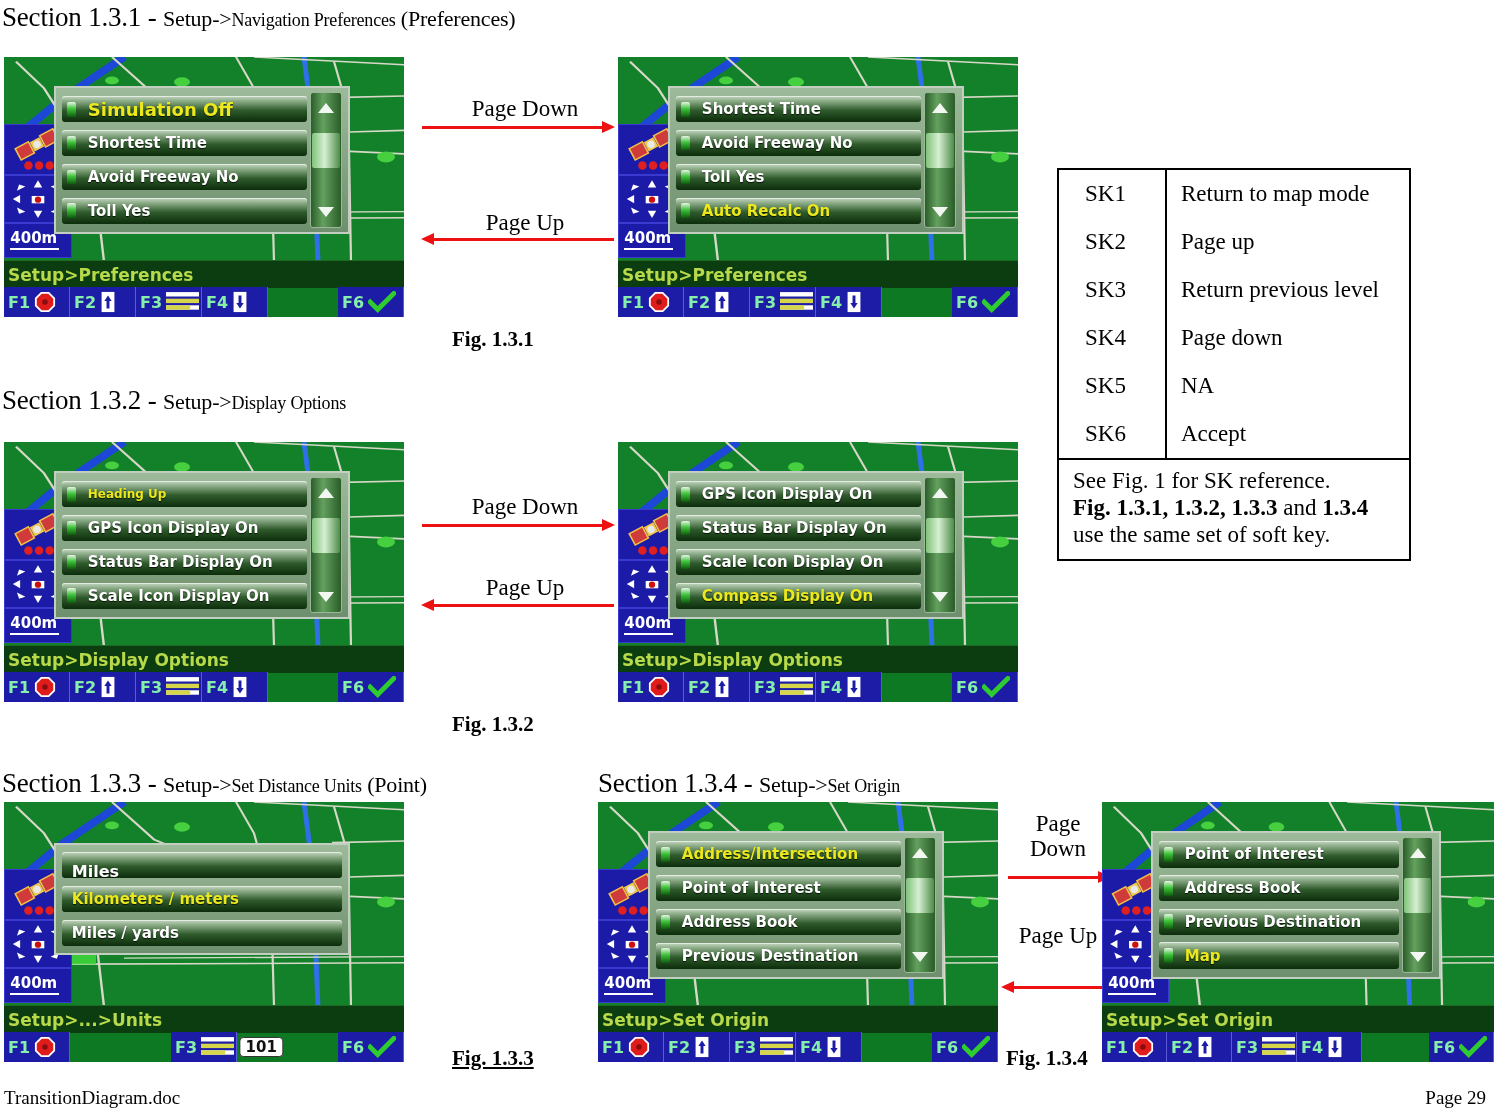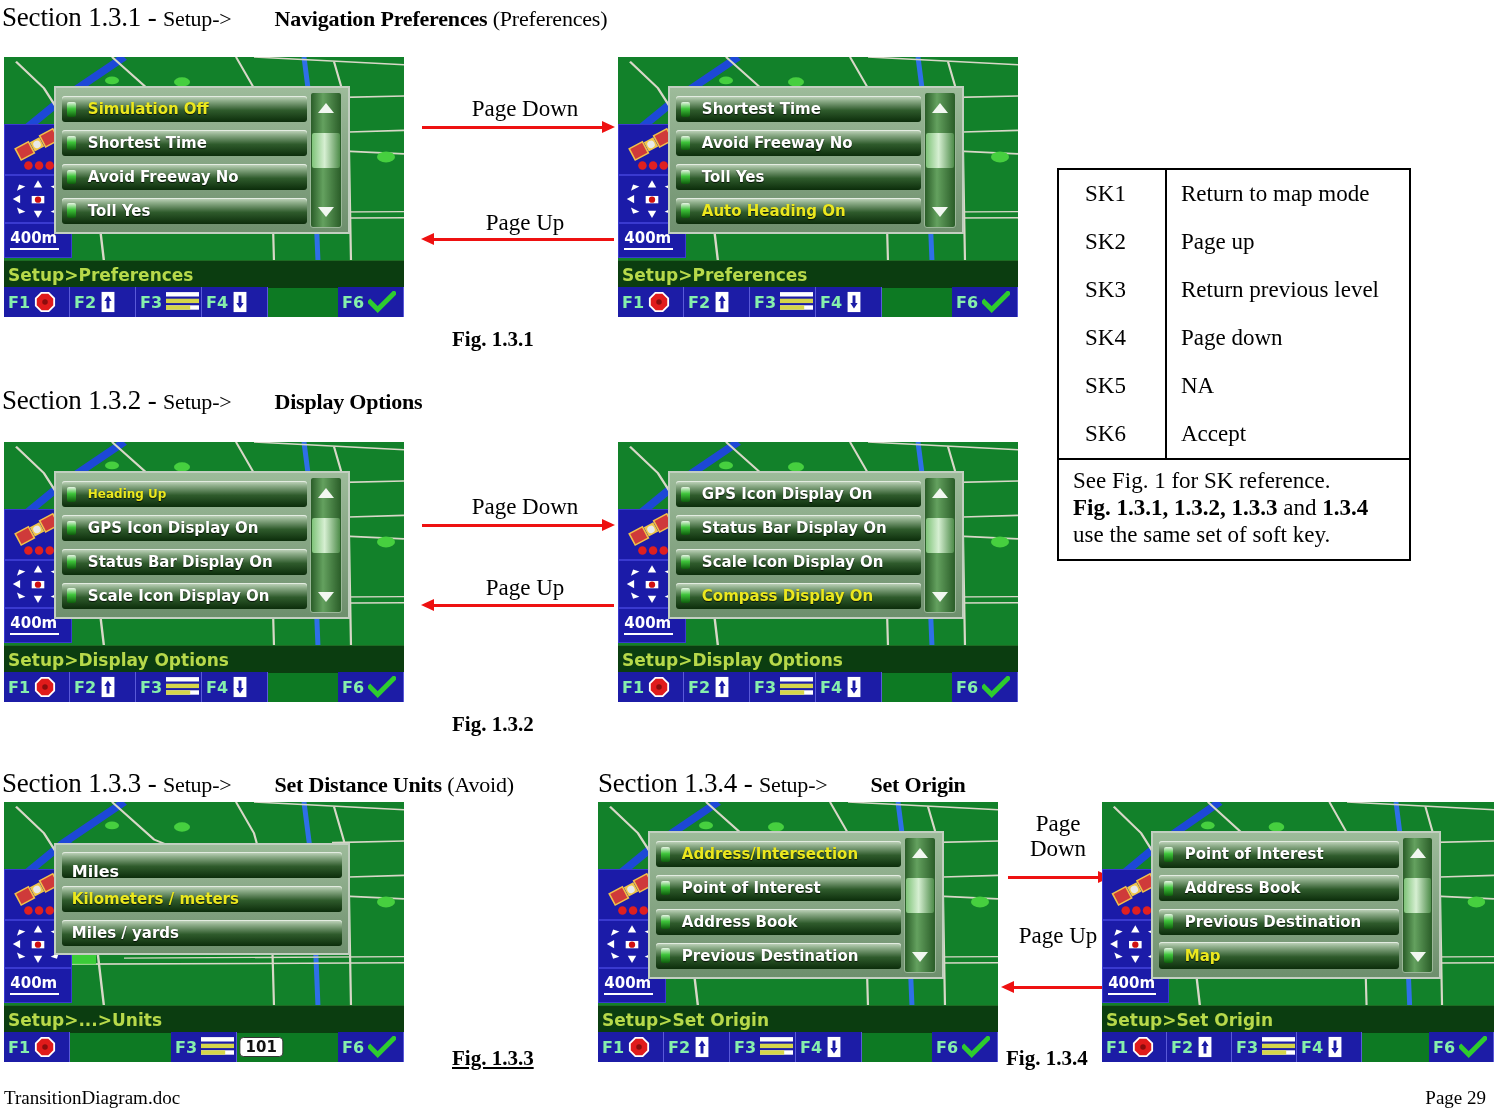--- a/index.html
+++ b/index.html
@@ -18,21 +18,21 @@
 
   
   .section-head {
     position: absolute;
     font-family: "Liberation Serif", serif;
     font-size: 27px;
     white-space: nowrap;
     letter-spacing: -0.2px;
   }
   .section-head .small { font-size: 22px; }
-  .section-head .bold  { font-weight: bold; font-size: 22px; margin-left: 43px; }
+  .section-head .bold  { font-weight: normal; font-size: 18px; }
   .section-head .paren { font-size: 22px; }
 
   .fig-cap {
     position: absolute;
     font-weight: bold;
     font-size: 21px;
     white-space: nowrap;
   }
 
   .arrow-label {
@@ -327,21 +327,21 @@
         </div>
         <div class="side-box side-scale">
           <span class="scale-txt" style="font-size: 15px;">400m</span>
           <div class="scale-bar"></div>
         </div>
       </div>
       <div class="panel" style="left: 50px; width: 296px; top: 29px; height: 148px;">
         <div class="rows">
           <div class="row sel">
             <i class="tab"></i>
-            <span class="lbl" style="font-size: 15px;">Simulation Off</span>
+            <span class="lbl" style="font-size: 18px;">Simulation Off</span>
           </div>
           <div class="row">
             <i class="tab"></i>
             <span class="lbl" style="font-size: 15px;">Shortest Time</span>
           </div>
           <div class="row">
             <i class="tab"></i>
             <span class="lbl" style="font-size: 15px;">Avoid Freeway No</span>
           </div>
           <div class="row">
@@ -483,21 +483,21 @@
           <div class="row">
             <i class="tab"></i>
             <span class="lbl" style="font-size: 15px;">Avoid Freeway No</span>
           </div>
           <div class="row">
             <i class="tab"></i>
             <span class="lbl" style="font-size: 15px;">Toll Yes</span>
           </div>
           <div class="row sel">
             <i class="tab"></i>
-            <span class="lbl" style="font-size: 15px;">Auto Heading On</span>
+            <span class="lbl" style="font-size: 15px;">Auto Recalc On</span>
           </div>
         </div>
         <div class="sbar">
           <i class="caret up"></i>
           <i class="thumb"></i>
           <i class="caret dn"></i>
         </div>
       </div>
     </div>
     <div class="statusbar" style="top: 203px; height: 27px;">
@@ -834,21 +834,21 @@
             <path d="M2 10 L9 17 L24 2" stroke="#2ecc2e" stroke-width="4.5" fill="none" stroke-linecap="square"></path>
           </svg>
         </span>
       </div>
     </div>
   </div>
 
 <div class="fig-cap" style="left:452px; top:712px;">Fig. 1.3.2</div>
 
 <div class="section-head" style="left:2px; top:768px;">
-  <span>Section 1.3.3 - </span><span class="small">Setup-&gt;</span><span class="bold">Set Distance Units</span><span class="paren"> (Avoid)</span>
+  <span>Section 1.3.3 - </span><span class="small">Setup-&gt;</span><span class="bold">Set Distance Units</span><span class="paren"> (Point)</span>
 </div>
 
 <div class="shot" style="left:4px; top:802px; width:400px; height:260px;">
     <div class="map" style="height: 203px;">
       <svg viewBox="0 0 400 260" preserveAspectRatio="none">
         <rect width="400" height="260" fill="#12812a"></rect>
         <path d="M-5 120 L60 52 L120 0" stroke="#1f44e0" stroke-width="9" fill="none" opacity=".95"></path>
         <path d="M62 52 L150 96 L200 112" stroke="#1f44e0" stroke-width="5" fill="none" opacity=".9"></path>
         <path d="M300 0 L308 80 L312 200 L314 262" stroke="#2f6fe8" stroke-width="5" fill="none"></path>
         <path d="M12 6 L40 40 L70 100 L92 175 L100 262" stroke="#d8d8c8" stroke-width="2.4" fill="none"></path>

